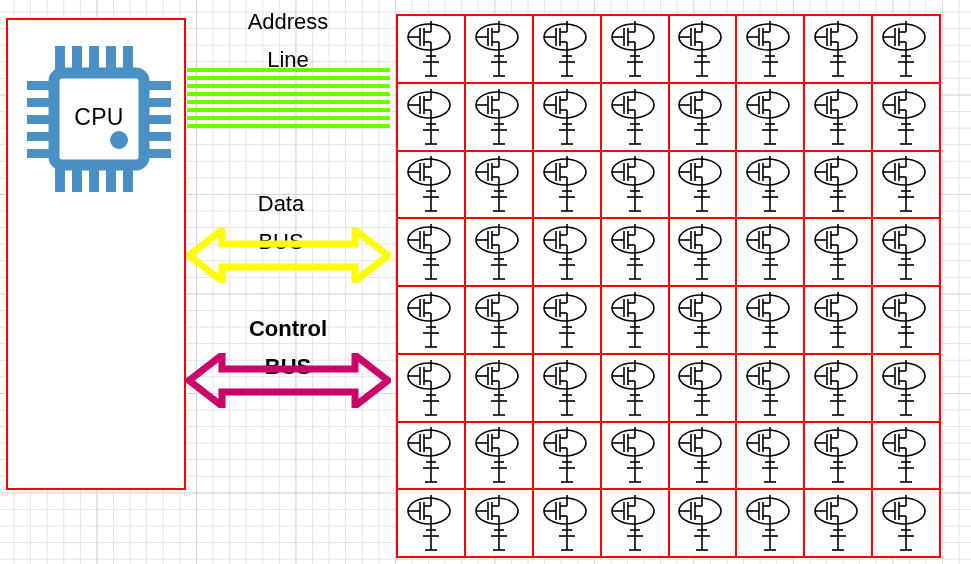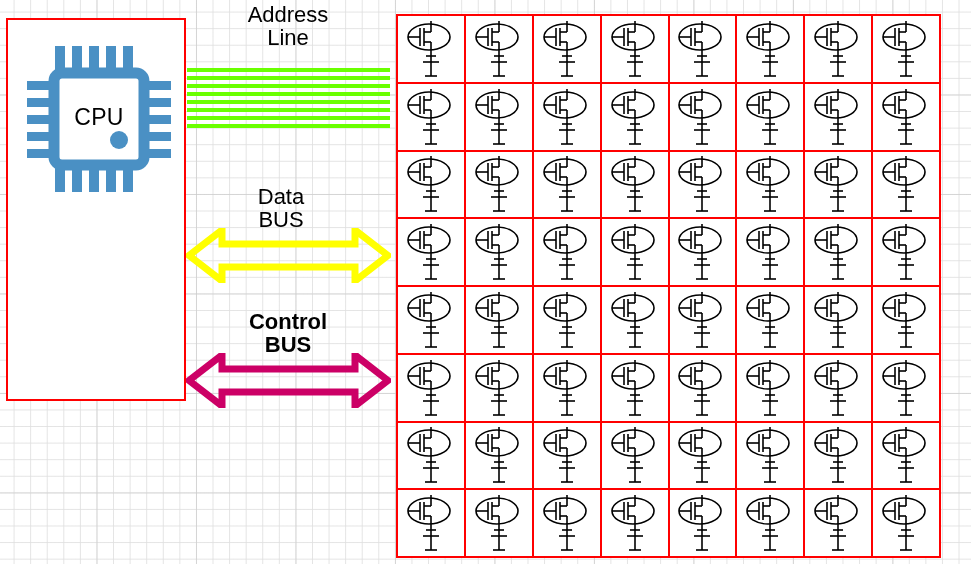--- a/index.html
+++ b/index.html
@@ -32,21 +32,21 @@
       16.58px 16.58px;
     background-position: -3px -5px, -3px -5px, -3px -5px, -3px -5px;
   }
 
   
   #cpu-panel {
     position: absolute;
     left: 6px;
     top: 18px;
     width: 180px;
-    height: 383px;
+    height: 472px;
     border: 2px solid #ff0000;
     background: #ffffff;
     box-sizing: border-box;
   }
 
   #cpu-icon-wrap {
     position: absolute;
     left: 17px;
     top: 24px;
     width: 148px;
@@ -64,21 +64,21 @@
     color: #000000;
     letter-spacing: 0.3px;
     pointer-events: none;
   }
 
   
   .bus-label {
     position: absolute;
     text-align: center;
     font-size: 22px;
-    line-height: 23px;
+    line-height: 38px;
     color: #000000;
     white-space: pre-line;
   }
   #address-label { left: 190px; top: 3px;   width: 196px; }
   #data-label    { left: 183px; top: 185px; width: 196px; }
   #control-label { left: 190px; top: 310px; width: 196px; font-weight: bold; }
 
   
   #address-lines {
     position: absolute;

